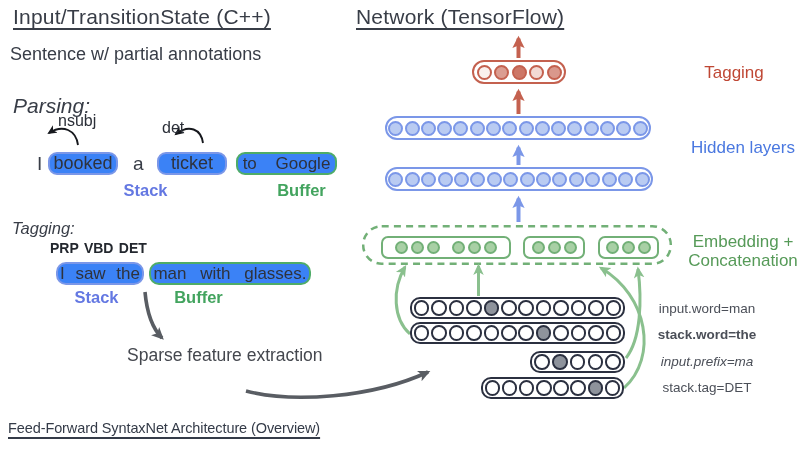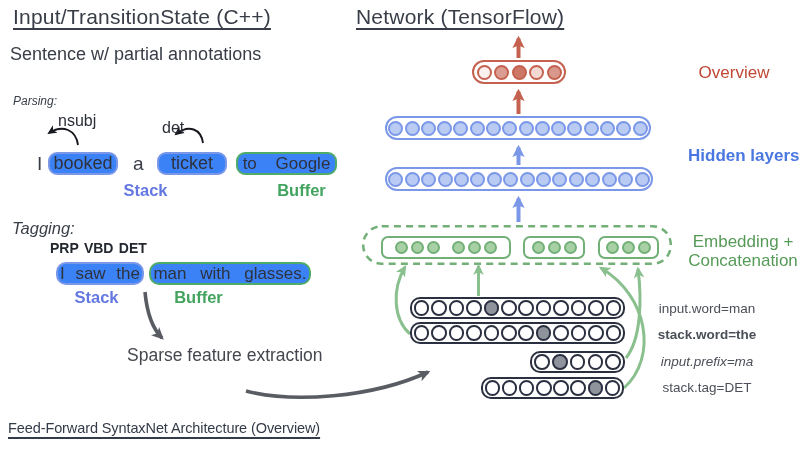--- a/index.html
+++ b/index.html
@@ -77,21 +77,21 @@
 
     <path d="M 410,334 C 393,319 392,289 405,267" fill="none" stroke="var(--green-arrow)" stroke-width="3" marker-end="url(#mGreen)"></path>
     <path d="M 478.5,296 L 478.5,266" fill="none" stroke="var(--green-arrow)" stroke-width="3" marker-end="url(#mGreen)"></path>
     <path d="M 626,358 C 641,339 642,300 638,269" fill="none" stroke="var(--green-arrow)" stroke-width="3" marker-end="url(#mGreen)"></path>
     <path d="M 624,388 C 658,357 648,296 601,268" fill="none" stroke="var(--green-arrow)" stroke-width="3" marker-end="url(#mGreen)"></path>
   </svg>
 
   <div class="abs slide-title underlined" style="left:13px;top:6px;">Input/TransitionState (C++)</div>
   <div class="abs" style="left:10px;top:45px;font-size:18px;">Sentence w/ partial annotations</div>
 
-  <div class="abs italic" style="left:13px;top:95px;font-size:12px;">Parsing:</div>
+  <div class="abs italic" style="left:13px;top:95px;font-size:21px;">Parsing:</div>
   <div class="abs label-small" style="left:58px;top:113px;">nsubj</div>
   <div class="abs label-small" style="left:162px;top:120px;">det</div>
 
   <div class="abs" style="left:37px;top:154px;font-size:19px;">I</div>
   <div class="wordbox bluebox" style="left:48px;top:152px;width:70px;height:23px;">booked</div>
   <div class="abs" style="left:133px;top:154px;font-size:19px;">a</div>
   <div class="wordbox bluebox" style="left:157px;top:152px;width:70px;height:23px;">ticket</div>
   <div class="wordbox greenbox" style="left:236px;top:152px;width:101px;height:23px;font-size:17px;word-spacing:14px;">to Google</div>
 
   <div class="abs centered" style="left:119px;top:182px;width:53px;font-size:16.5px;font-weight:bold;color:var(--stack-text);">Stack</div>
@@ -109,21 +109,21 @@
 
   <div class="abs slide-title underlined" style="left:356px;top:6px;">Network (TensorFlow)</div>
 
   <div class="noderow redrow" style="left:472px;top:60px;width:94px;height:24px;" id="softmaxRow">
       <span class="cell soft" style="background: rgb(250, 241, 238);"></span>
       <span class="cell soft" style="background: rgb(219, 157, 145);"></span>
       <span class="cell soft" style="background: rgb(205, 119, 103);"></span>
       <span class="cell soft" style="background: rgb(242, 217, 211);"></span>
       <span class="cell soft" style="background: rgb(217, 152, 140);"></span>
     </div>
-  <div class="abs centered sidelabel" style="left:698px;top:64px;width:72px;color:var(--red-text);">Overview</div>
+  <div class="abs centered sidelabel" style="left:698px;top:64px;width:72px;color:var(--red-text);">Tagging</div>
 
   <div class="noderow bluerow" style="left:385px;top:116px;width:266px;height:24px;" id="hiddenRow1">
       <span class="cell blue"></span>
       <span class="cell blue"></span>
       <span class="cell blue"></span>
       <span class="cell blue"></span>
       <span class="cell blue"></span>
       <span class="cell blue"></span>
       <span class="cell blue"></span>
       <span class="cell blue"></span>
@@ -147,21 +147,21 @@
       <span class="cell blue"></span>
       <span class="cell blue"></span>
       <span class="cell blue"></span>
       <span class="cell blue"></span>
       <span class="cell blue"></span>
       <span class="cell blue"></span>
       <span class="cell blue"></span>
       <span class="cell blue"></span>
       <span class="cell blue"></span>
     </div>
-  <div class="abs centered sidelabel" style="left:688px;top:147px;width:110px;color:var(--blue-text);font-weight:bold;">Hidden layers</div>
+  <div class="abs centered sidelabel" style="left:688px;top:139px;width:110px;color:var(--blue-text);">Hidden layers</div>
 
   <div class="noderow embedbox" style="left:381px;top:236px;width:130px;height:23px;" id="embedBox0">
       <span class="embedgroup">
         <span class="cell embed"></span>
         <span class="cell embed"></span>
         <span class="cell embed"></span>
       </span>
       <span class="embedgroup">
         <span class="cell embed"></span>
         <span class="cell embed"></span>

